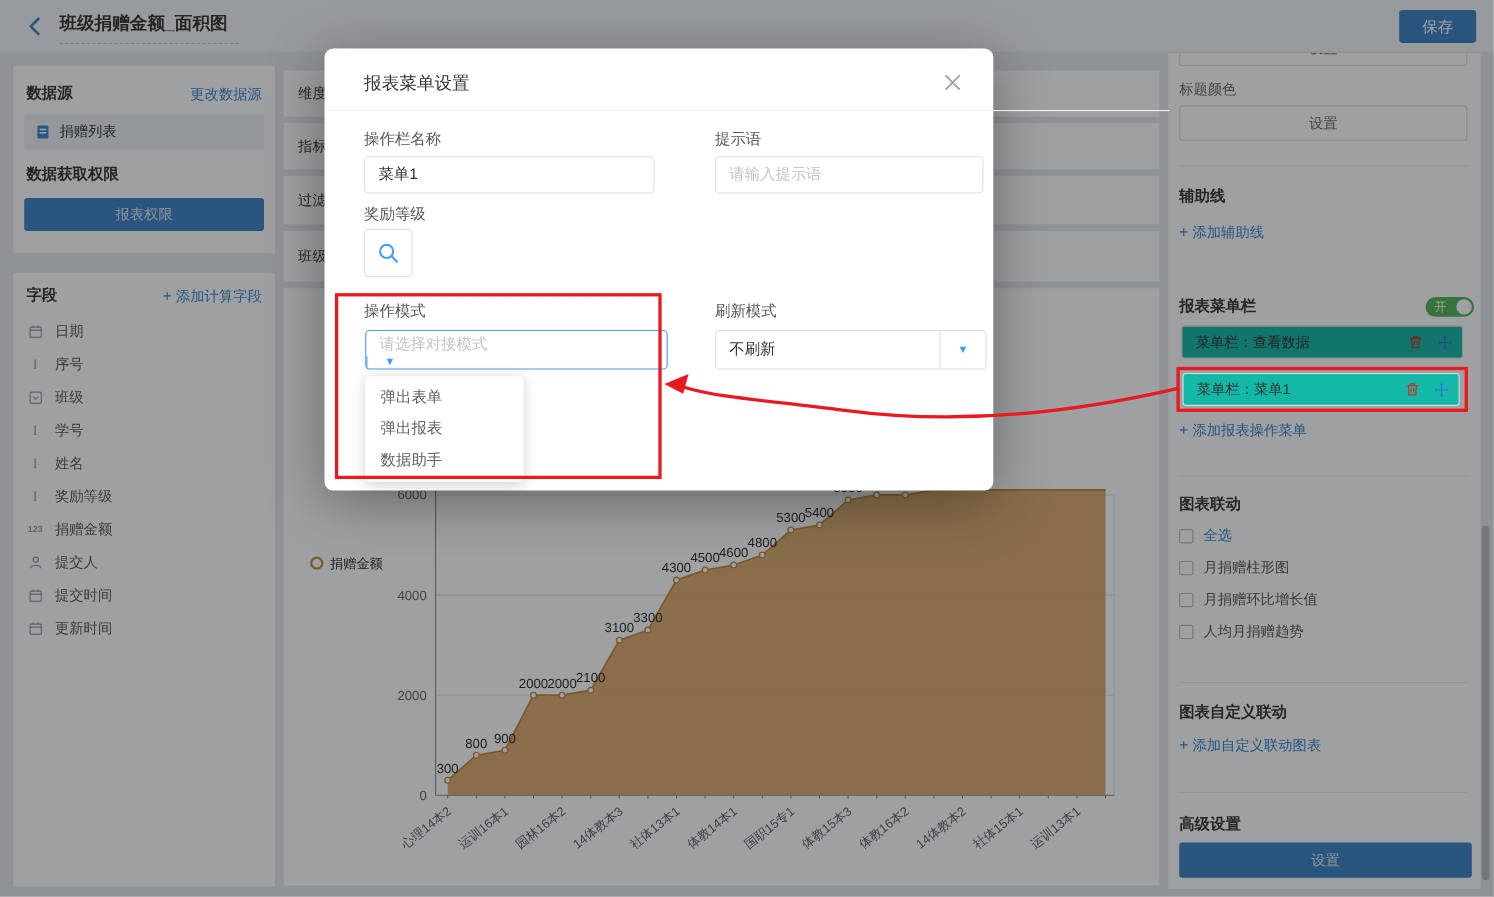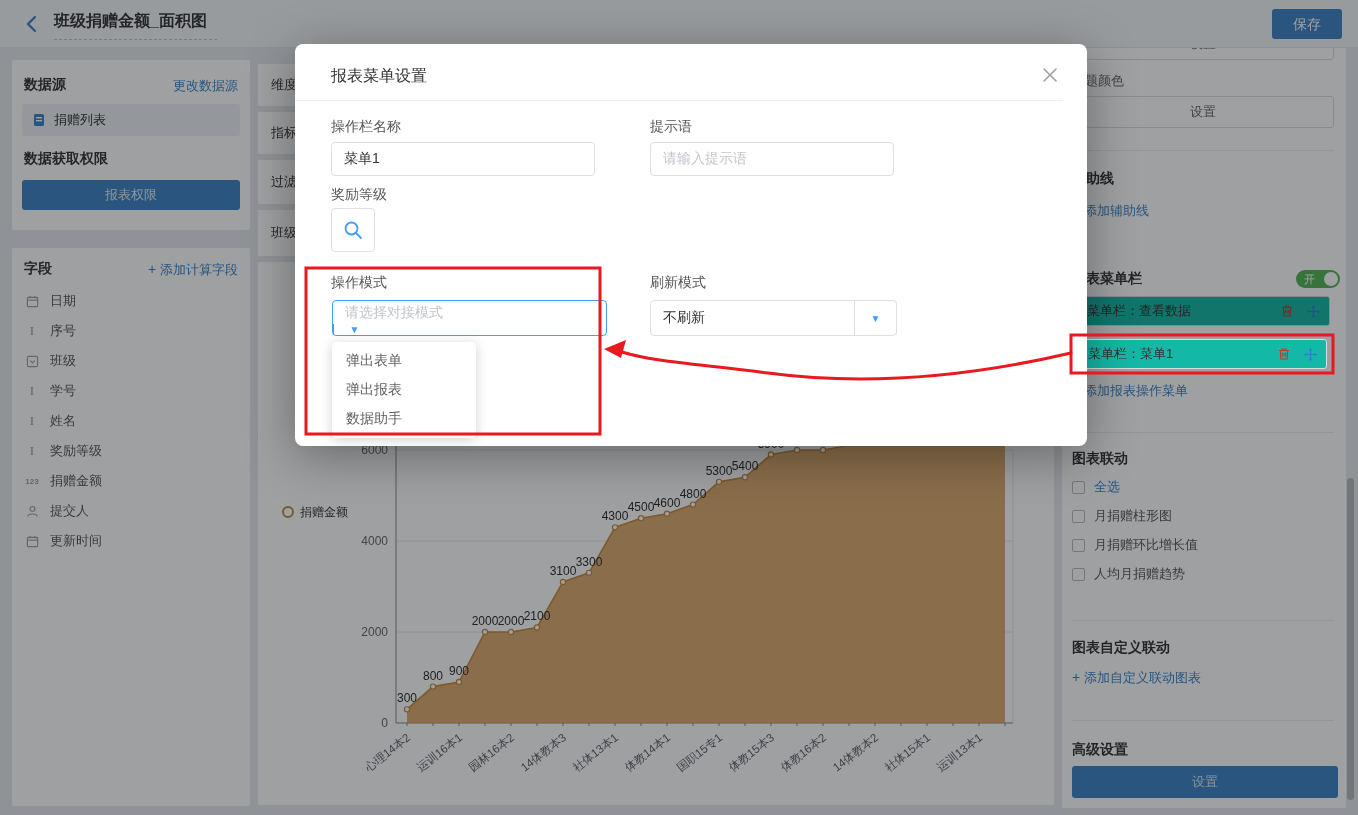--- a/index.html
+++ b/index.html
@@ -47,21 +47,21 @@
   .toggle .knob { position:absolute; right:2px; top:2px; width:14px; height:14px; border-radius:50%; background:#fff; }
   .chk-row { position:absolute; left:10px; display:flex; align-items:center; gap:9px; font-size:13px; color:#555; cursor:pointer; }
   .chk { width:13px; height:13px; border:1px solid #b7bcc2; border-radius:2px; background:#fff; }
   #scrollbar { left:1347px; top:48px; width:7px; height:760px; }
   #scroll-thumb { position:absolute; left:0; top:430px; width:7px; height:322px; background:#b6b9bd; border-radius:4px; }
 
   
   #backdrop { left:0; top:0; width:1358px; height:815px; background:rgba(13,17,23,.40); z-index:50; }
 
   
-  #modal { left:295px; top:44px; width:792px; height:402px; background:#fff; border-radius:8px; box-shadow:0 10px 50px rgba(0,0,0,.35); z-index:100; }
+  #modal { left:295px; top:44px; width:608px; height:402px; background:#fff; border-radius:8px; box-shadow:0 10px 50px rgba(0,0,0,.35); z-index:100; }
   #modal-title { left:36px; top:22px; font-size:16px; color:#333; }
   #modal-close { right:28px; top:22px; width:18px; height:18px; cursor:pointer; }
   #modal-divider { left:0; top:56px; width:768px; height:1px; background:#eef0f2; }
   .m-label { position:absolute; font-size:14px; color:#555; }
   .m-input { position:absolute; height:34px; border:1px solid #dcdfe6; border-radius:4px; background:#fff; font-size:14px; color:#333; display:flex; align-items:center; padding-left:12px; }
   .placeholder { color:#c0c4cc; }
   .m-select { position:absolute; height:36px; border:1px solid #dcdfe6; border-radius:4px; background:#fff; display:flex; cursor:pointer; }
   .m-select .val { flex:1; display:flex; align-items:center; padding-left:12px; font-size:14px; }
   .m-select .caret { width:42px; border-left:1px solid #dcdfe6; display:flex; align-items:center; justify-content:center; color:#409eff; font-size:10px; }
   .m-select.active { border-color:#409eff;flex-direction:column; }
@@ -156,20 +156,31 @@
         <span>捐赠金额</span>
       </div>
       <div class="field-row">
         <span class="field-ic">
           <svg width="13" height="13" viewBox="0 0 14 14">
             <circle cx="7" cy="4.2" r="2.6" fill="none" stroke="#9aa0a6" stroke-width="1.2"></circle>
             <path d="M2 12.5 C2 8.8 12 8.8 12 12.5" fill="none" stroke="#9aa0a6" stroke-width="1.2"></path>
           </svg>
         </span>
         <span>提交人</span>
+      </div>
+      <div class="field-row">
+        <span class="field-ic">
+          <svg width="13" height="13" viewBox="0 0 14 14">
+            <rect x="1.5" y="2.5" width="11" height="10" rx="1" fill="none" stroke="#9aa0a6" stroke-width="1.2"></rect>
+            <line x1="1.5" y1="5.5" x2="12.5" y2="5.5" stroke="#9aa0a6" stroke-width="1.2"></line>
+            <line x1="4.5" y1="1" x2="4.5" y2="3.5" stroke="#9aa0a6" stroke-width="1.2"></line>
+            <line x1="9.5" y1="1" x2="9.5" y2="3.5" stroke="#9aa0a6" stroke-width="1.2"></line>
+          </svg>
+        </span>
+        <span>提交时间</span>
       </div>
       <div class="field-row">
         <span class="field-ic">
           <svg width="13" height="13" viewBox="0 0 14 14">
             <rect x="1.5" y="2.5" width="11" height="10" rx="1" fill="none" stroke="#9aa0a6" stroke-width="1.2"></rect>
             <line x1="1.5" y1="5.5" x2="12.5" y2="5.5" stroke="#9aa0a6" stroke-width="1.2"></line>
             <line x1="4.5" y1="1" x2="4.5" y2="3.5" stroke="#9aa0a6" stroke-width="1.2"></line>
             <line x1="9.5" y1="1" x2="9.5" y2="3.5" stroke="#9aa0a6" stroke-width="1.2"></line>
           </svg>
         </span>

